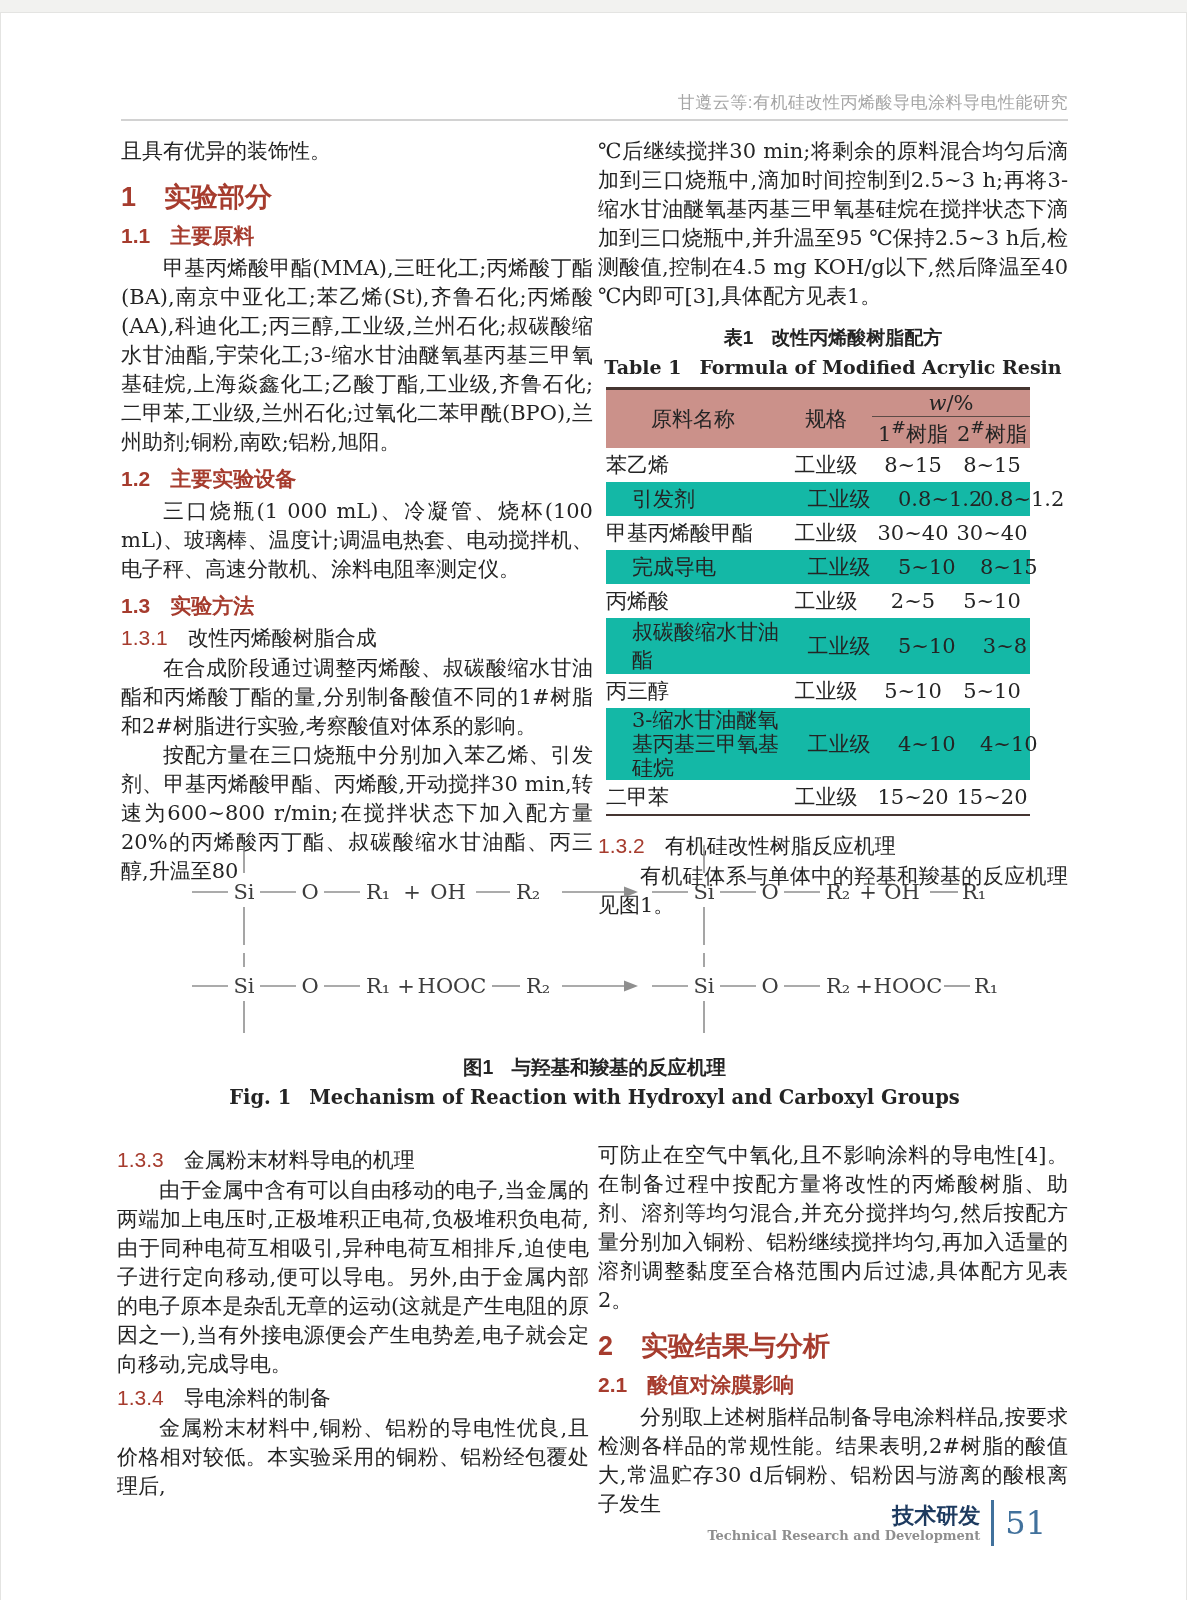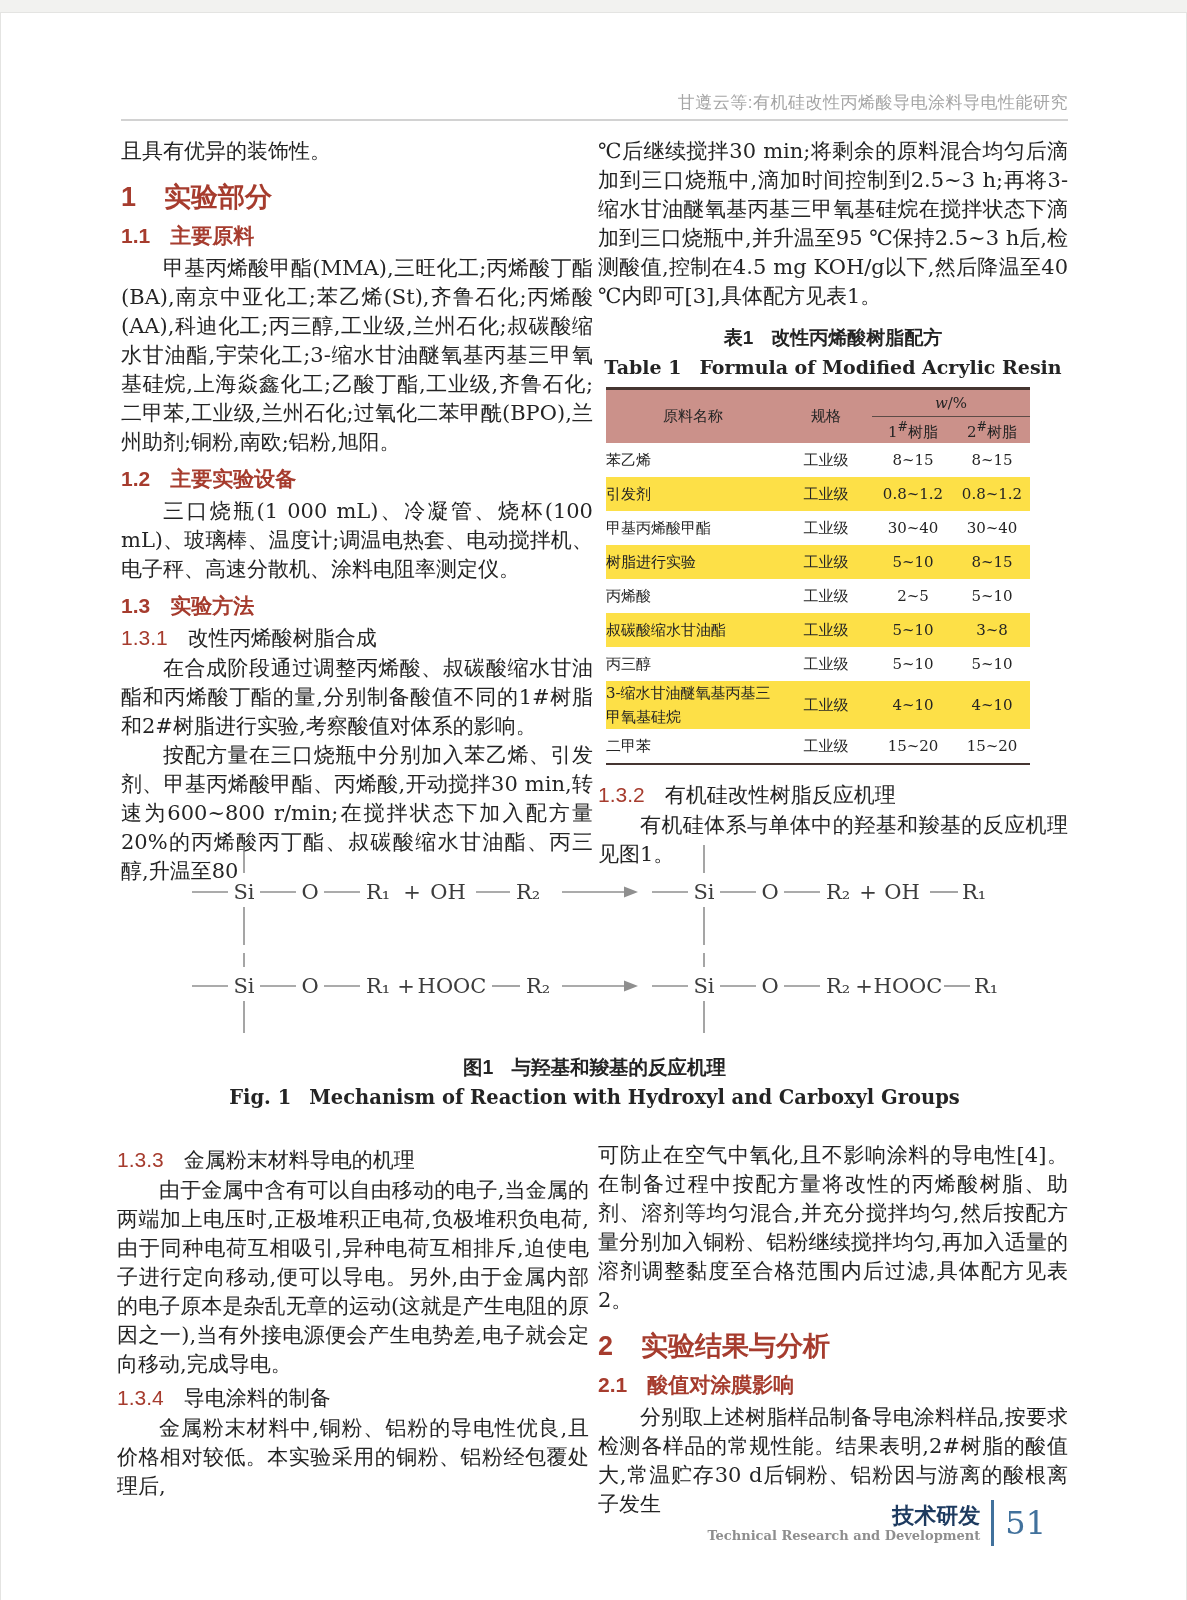--- a/index.html
+++ b/index.html
@@ -24,31 +24,31 @@
   .h-l2 .num{margin-right:20px;}
   .h-l3{margin:5px 0 2px;font-size:21px;line-height:27px;}
   .h-l3 .num{color:#a63c2e;font-family:"Liberation Sans","DejaVu Sans",sans-serif;margin-right:20px;}
   .h-l3 .t{color:#242424;}
   
   .tcap-cn{text-align:center;font-family:"Liberation Sans","DejaVu Sans",sans-serif;font-weight:bold;
         font-size:19px;margin:14px 0 5px;}
   .tcap-cn .gap,.tcap-en .gap,.fcap-cn .gap,.fcap-en .gap{margin-right:18px;}
   .tcap-en{text-align:center;font-weight:bold;font-size:19px;margin:0 0 9px;}
   table.t1{border-collapse:collapse;width:424px;margin-left:8px;table-layout:fixed;
-        border-top:3px solid #453531;border-bottom:2px solid #453531;font-size:15px;}
+        border-top:3px solid #453531;border-bottom:2px solid #453531;font-size:21px;}
   table.t1 th{background:#cb918a;font-weight:normal;}
   table.t1 th,table.t1 td{padding:0;}
   .th-span{height:26px;}
   .w-head{border-bottom:1px solid #5c4b46;}
   .w-it{font-style:italic;}
   td.mat,th.mat{text-align:left;padding-left:10px;}
   td.c,th.c{text-align:center;}
   tr.body-row td{height:34px;vertical-align:middle;}
   tr.tall td{height:48px;line-height:24px;}
-  tr.shade td{background:#fde047;}
+  tr.shade td{background:#14b8a6;padding-left:26px;}
   
   #figure-block{position:absolute;left:0;top:828px;width:1187px;text-align:center;}
   .fcap-cn{font-family:"Liberation Sans","DejaVu Sans",sans-serif;font-weight:bold;font-size:19.5px;margin-top:14px;}
   .fcap-en{font-weight:bold;font-size:19.5px;margin-top:5px;}
   svg text{font-family:"DejaVu Serif","Liberation Serif",serif;font-size:21px;fill:#3c3c3c;}
   
   #footer{position:absolute;top:1487px;right:140px;display:flex;align-items:center;}
   .f-text{text-align:right;}
   .f-cn{font-family:"Liberation Sans","DejaVu Sans",sans-serif;font-weight:bold;color:#1d3a5f;
         font-size:22px;line-height:25px;}
@@ -128,21 +128,21 @@
             <td class="c">0.8~1.2</td>
             <td class="c">0.8~1.2</td>
         </tr>
         <tr class="body-row">
           <td class="mat">甲基丙烯酸甲酯</td>
             <td class="c">工业级</td>
             <td class="c">30~40</td>
             <td class="c">30~40</td>
         </tr>
         <tr class="body-row shade">
-          <td class="mat">树脂进行实验</td>
+          <td class="mat">完成导电</td>
             <td class="c">工业级</td>
             <td class="c">5~10</td>
             <td class="c">8~15</td>
         </tr>
         <tr class="body-row">
           <td class="mat">丙烯酸</td>
             <td class="c">工业级</td>
             <td class="c">2~5</td>
             <td class="c">5~10</td>
         </tr>

